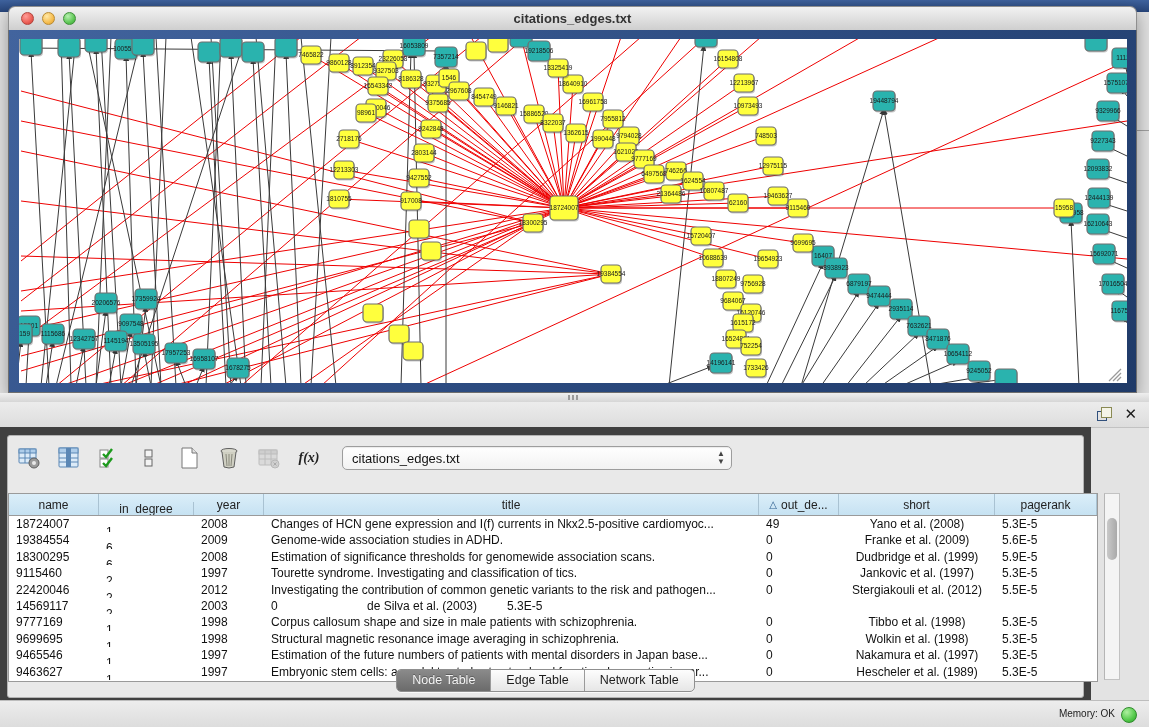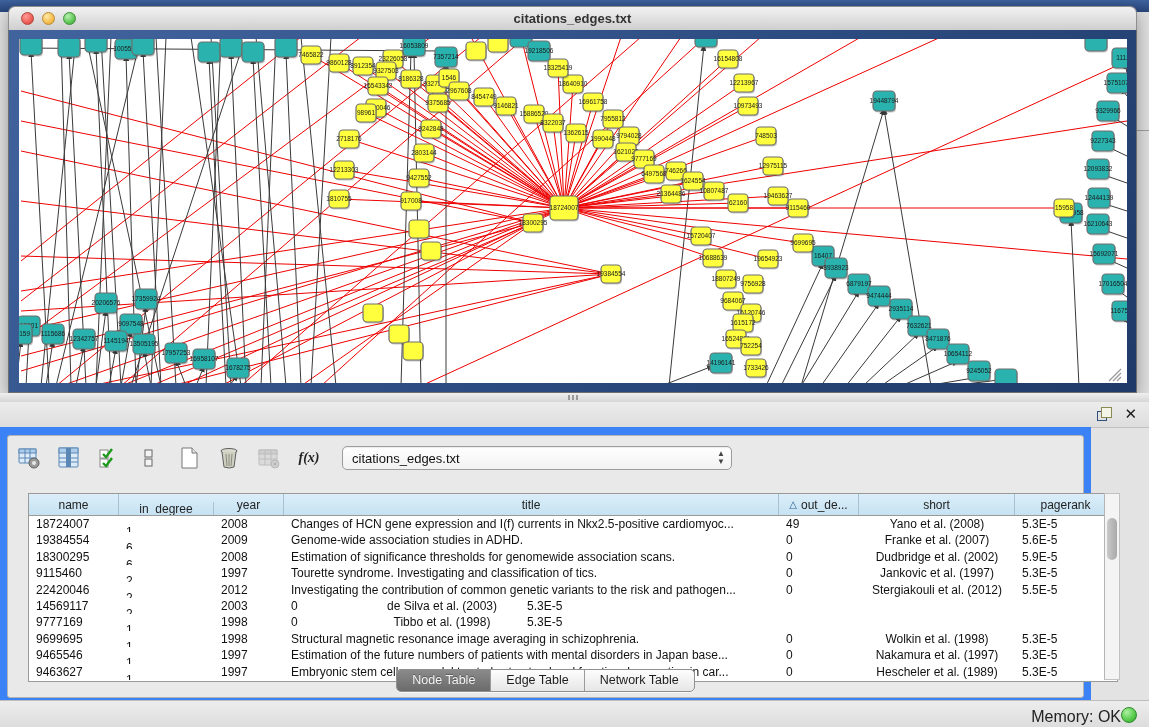--- a/index.html
+++ b/index.html
@@ -40,34 +40,34 @@
     background:repeating-linear-gradient(90deg,#9a9a9a 0 2px,transparent 2px 4px);}
   
   .panel-header{position:absolute;left:0;top:402px;width:1149px;height:25px;
     background:linear-gradient(#ececec,#dddddd);border-bottom:1px solid #c2c2c2;}
   .panel-title{position:absolute;left:10px;top:5px;font-size:13px;color:#222;margin-top:36px;}
   .panel-hdr-icons{position:absolute;right:12px;top:4px;display:flex;gap:12px;align-items:center;}
   .float-ic{width:16px;height:16px;position:relative;}
   .float-ic .sq1{position:absolute;left:1px;top:5px;width:8px;height:8px;border:1px solid #30507c;background:transparent;}
   .float-ic .sq2{position:absolute;left:5px;top:1px;width:9px;height:9px;border:1px solid #8a8a54;background:#f4f4e8;}
   .close-x{font-size:15px;font-weight:bold;color:#1a1a1a;line-height:16px;}
-  .panel-body{position:absolute;left:0;top:427px;width:1091px;height:273px;background:#3b82f6;}
+  .panel-body{position:absolute;left:0;top:427px;width:1091px;height:273px;background:#404040;}
   .panel-inner{position:absolute;left:7px;top:8px;right:7px;bottom:2px;
     border:1px solid #b3b3b3;border-radius:3px;background:#e9e9e9;}
   
   .tp-toolbar{position:absolute;left:8px;top:6px;height:32px;right:8px;display:flex;align-items:center;gap:14px;}
   .tbi{width:26px;height:26px;display:flex;align-items:center;justify-content:center;}
   .fx{font-family:"Liberation Serif","DejaVu Serif",serif;font-style:italic;font-weight:bold;font-size:14px;color:#222;}
   .combo{margin-left:6px;width:388px;height:22px;background:linear-gradient(#ffffff,#f2f2f2);
     border:1px solid #9d9d9d;border-radius:5px;position:relative;display:flex;align-items:center;
     box-shadow:inset 0 1px 1px rgba(0,0,0,.08);}
   .combo-text{font-size:13px;color:#111;padding-left:9px;}
   .combo-arrows{position:absolute;right:6px;top:3px;font-size:8px;line-height:8px;color:#444;text-align:center;}
   
-  .tp-table{position:absolute;left:20px;top:57px;width:1088px;height:187px;
+  .tp-table{position:absolute;left:0;top:57px;width:1088px;height:187px;
     border:1px solid #9a9a9a;background:#fff;overflow:hidden;}
   .tp-scroll{position:absolute;left:1096px;top:57px;width:16px;height:187px;background:#f4f4f4;border:1px solid #c2c2c2;border-left:1px solid #b5b5b5;box-sizing:border-box;}
   .tp-thumb{position:absolute;left:2px;top:24px;width:10px;height:42px;border-radius:6px;background:linear-gradient(90deg,#c9c9c9,#a9a9a9);}
   .thead{display:flex;height:21px;background:linear-gradient(#dbeef9,#c6e2f2);
     border-bottom:1px solid #9a9a9a;}
   .th{box-sizing:border-box;border-right:1px solid #a9c2d2;font-size:12px;color:#222;
     display:flex;align-items:center;justify-content:center;white-space:nowrap;overflow:hidden;}
   .sort-tri{color:#2e5f8f;font-size:10px;margin-right:4px;}
   .trow{display:flex;height:16.4px;background:#fff;}
   .td{box-sizing:border-box;font-size:12px;color:#111;white-space:nowrap;overflow:hidden;
@@ -77,21 +77,21 @@
   
   .tabs-wrap{position:absolute;left:0;right:0;bottom:5px;display:flex;justify-content:center;}
   .seg{display:flex;border:1px solid #8f8f8f;border-radius:5px;overflow:hidden;
     background:linear-gradient(#fdfdfd,#e6e6e6);box-shadow:0 1px 0 rgba(255,255,255,.7);}
   .seg .tab{padding:3px 15px 4px 15px;font-size:12.5px;color:#1d1d1d;border-right:1px solid #9a9a9a;}
   .seg .tab:last-child{border-right:none;}
   .seg .tab.active{background:linear-gradient(#8a8a8a,#6b6b6b);color:#f3f3f3;text-shadow:0 -1px 0 rgba(0,0,0,.3);}
   
   .status-bar{position:absolute;left:0;top:700px;width:1149px;height:27px;
     background:linear-gradient(#ededed,#dcdcdc);border-top:1px solid #bdbdbd;}
-  .mem{position:absolute;right:28px;top:7px;font-size:16px;color:#222;}
+  .mem{position:absolute;right:34px;top:7px;font-size:10px;color:#222;}
   .mem-dot{position:absolute;right:12px;top:6px;width:14px;height:14px;border-radius:50%;
     background:radial-gradient(circle at 35% 30%,#aef0a0,#53c94a 60%,#2e9e2a);border:1px solid #2f8c2c;}
 </style>
 </head>
 <body>
 
 <div class="top-blue-band"></div>
 <div class="right-gutter">
     <div class="tick"></div>
   </div>
@@ -961,30 +961,30 @@
             <div class="td c4">49</div>
             <div class="td c5">Yano et al. (2008)</div>
             <div class="td c6">5.3E-5</div>
           </div>
           <div class="trow">
             <div class="td c0">19384554</div>
             <div class="td c1">6</div>
             <div class="td c2">2009</div>
             <div class="td c3">Genome-wide association studies in ADHD.</div>
             <div class="td c4">0</div>
-            <div class="td c5">Franke et al. (2007)</div>
+            <div class="td c5">Franke et al. (2009)</div>
             <div class="td c6">5.6E-5</div>
           </div>
           <div class="trow">
             <div class="td c0">18300295</div>
             <div class="td c1">6</div>
             <div class="td c2">2008</div>
             <div class="td c3">Estimation of significance thresholds for genomewide association scans.</div>
             <div class="td c4">0</div>
-            <div class="td c5">Dudbridge et al. (2002)</div>
+            <div class="td c5">Dudbridge et al. (1999)</div>
             <div class="td c6">5.9E-5</div>
           </div>
           <div class="trow">
             <div class="td c0">9115460</div>
             <div class="td c1">2</div>
             <div class="td c2">1997</div>
             <div class="td c3">Tourette syndrome. Investigating and classification of tics.</div>
             <div class="td c4">0</div>
             <div class="td c5">Jankovic et al. (1997)</div>
             <div class="td c6">5.3E-5</div>
@@ -1003,20 +1003,21 @@
             <div class="td c1">2</div>
             <div class="td c2">2003</div>
             <div class="td c4">0</div>
             <div class="td c5">de Silva et al. (2003)</div>
             <div class="td c6">5.3E-5</div>
           </div>
           <div class="trow">
             <div class="td c0">9777169</div>
             <div class="td c1">1</div>
             <div class="td c2">1998</div>
+            <div class="td c3">Corpus callosum shape and size in male patients with schizophrenia.</div>
             <div class="td c4">0</div>
             <div class="td c5">Tibbo et al. (1998)</div>
             <div class="td c6">5.3E-5</div>
           </div>
           <div class="trow">
             <div class="td c0">9699695</div>
             <div class="td c1">1</div>
             <div class="td c2">1998</div>
             <div class="td c3">Structural magnetic resonance image averaging in schizophrenia.</div>
             <div class="td c4">0</div>

